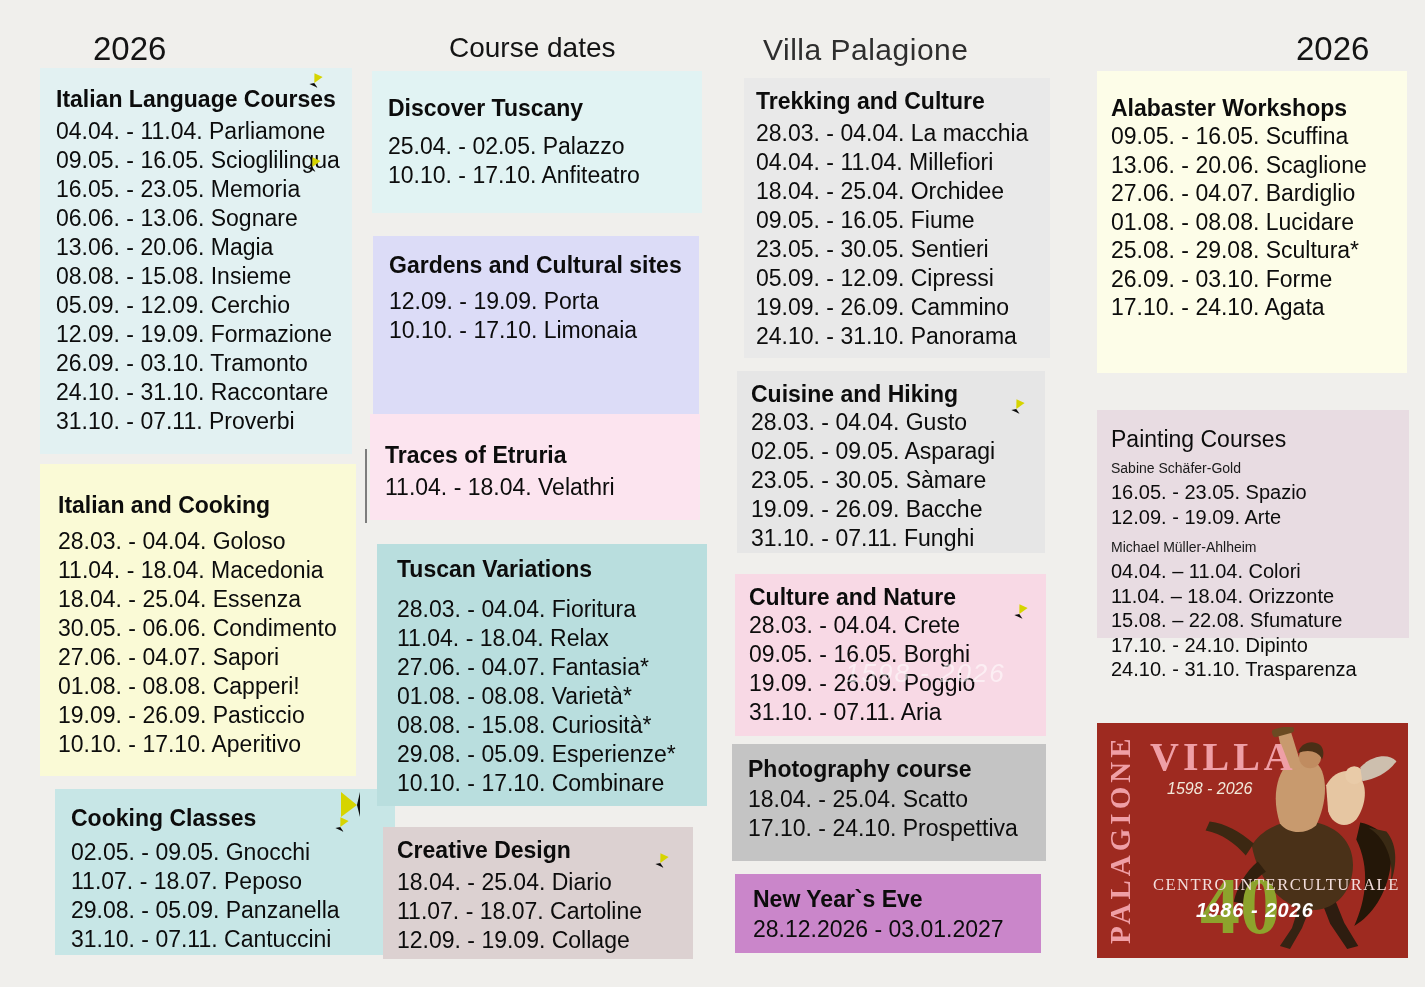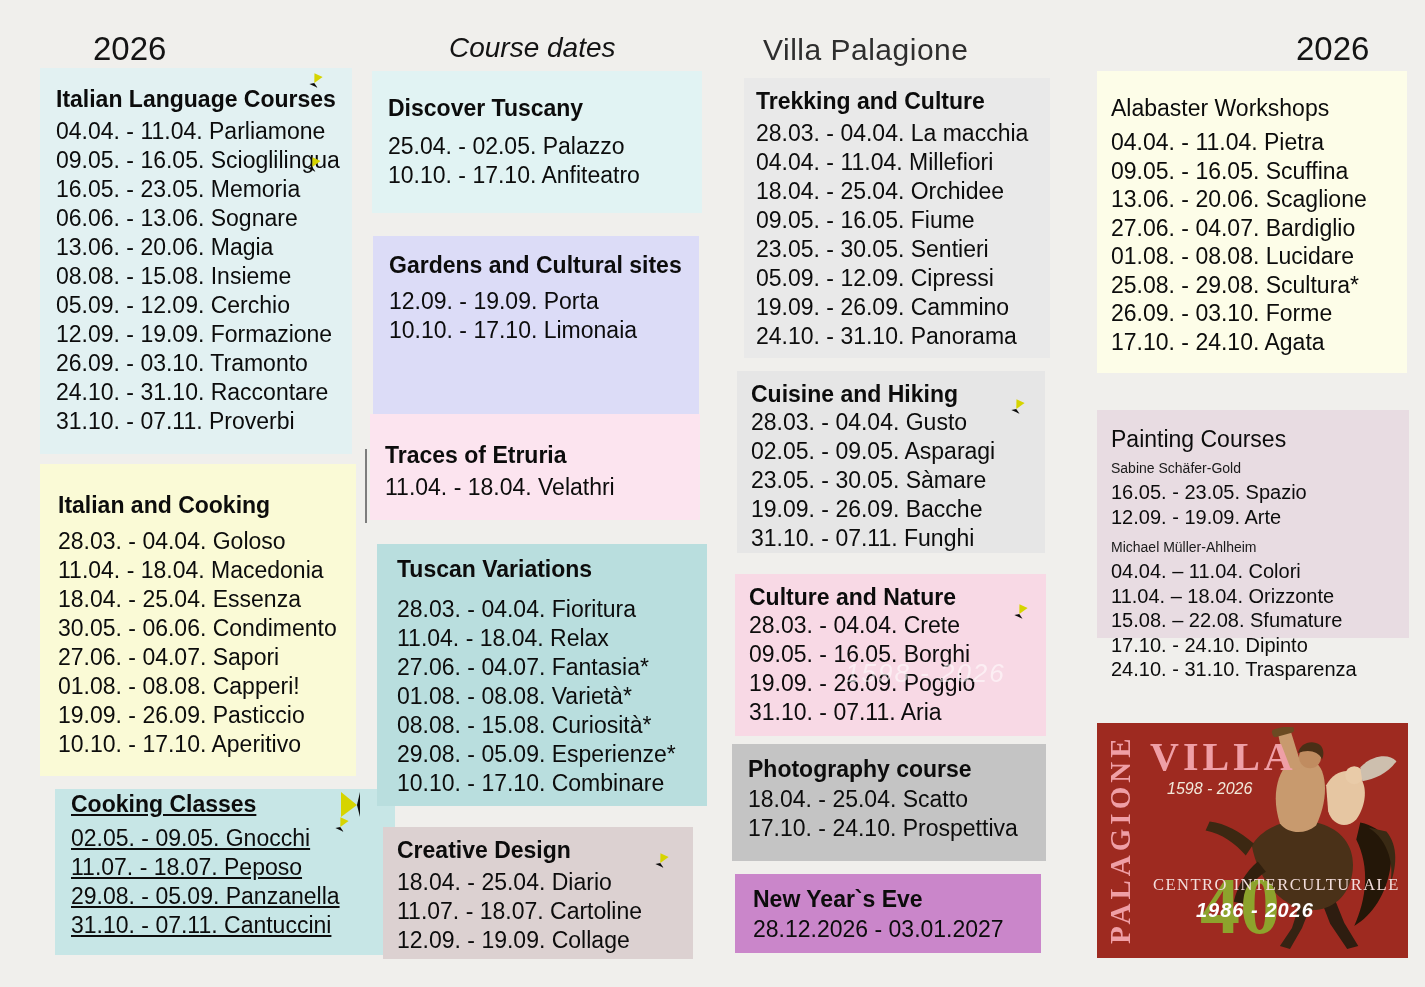--- a/index.html
+++ b/index.html
@@ -38,21 +38,21 @@
   .logo-years2{left:99px;top:176px;font-size:20px;font-weight:700;font-style:italic;
       color:#ffffff;letter-spacing:1px;z-index:3;}
   .logo-art{left:93px;top:4px;width:214px;height:226px;z-index:0;}
 </style>
 </head>
 <body>
 
 <div class="page">
 
   <div class="hdr" style="left:93px;top:30px;font-size:33px;">2026</div>
-  <div class="hdr" style="left:449px;top:32px;font-size:28px;font-style:italic;">Course dates</div>
+  <div class="hdr" style="left:449px;top:32px;font-size:28px;">Course dates</div>
   <div class="hdr hdr-light" style="left:763px;top:33px;text-align:center;">Villa Palagione</div>
   <div class="hdr" style="left:1296px;top:30px;font-size:33px;">2026</div>
 
   <div class="box" style="left: 40px; top: 68px; width: 312px; height: 386px; padding-top: 18px; background-color: rgb(226, 241, 242);">
     <div class="box-title">Italian Language Courses</div>
     <div>
         <div class="date-line">04.04. - 11.04. Parliamone</div>
         <div class="date-line">09.05. - 16.05. Scioglilingua</div>
         <div class="date-line">16.05. - 23.05. Memoria</div>
         <div class="date-line">06.06. - 13.06. Sognare</div>
@@ -73,21 +73,21 @@
         <div class="date-line">11.04. - 18.04. Macedonia</div>
         <div class="date-line">18.04. - 25.04. Essenza</div>
         <div class="date-line">30.05. - 06.06. Condimento</div>
         <div class="date-line">27.06. - 04.07. Sapori</div>
         <div class="date-line">01.08. - 08.08. Capperi!</div>
         <div class="date-line">19.09. - 26.09. Pasticcio</div>
         <div class="date-line">10.10. - 17.10. Aperitivo</div>
       </div>
   </div>
 
-  <div class="box" style="left: 55px; top: 789px; width: 340px; height: 166px; padding-top: 2px; background-color: rgb(199, 230, 230); text-decoration: underline;">
+  <div class="box" style="left: 55px; top: 789px; width: 340px; height: 166px; padding-top: 16px; background-color: rgb(199, 230, 230);">
     <div class="box-title" style="margin-bottom:6px;">Cooking Classes</div>
     <div>
         <div class="date-line">02.05. - 09.05. Gnocchi</div>
         <div class="date-line">11.07. - 18.07. Peposo</div>
         <div class="date-line">29.08. - 05.09. Panzanella</div>
         <div class="date-line">31.10. - 07.11. Cantuccini</div>
       </div>
   </div>
 
   <div class="box" style="left: 372px; top: 71px; width: 330px; height: 142px; padding-top: 24px; background-color: rgb(225, 243, 243);">
@@ -180,23 +180,22 @@
   </div>
 
   <div class="box" style="left: 735px; top: 874px; width: 306px; height: 79px; padding-top: 12px; padding-left: 18px; background-color: rgb(202, 134, 202);">
     <div class="box-title" style="margin-bottom:2px;">New Year`s Eve</div>
     <div>
         <div class="date-line">28.12.2026 - 03.01.2027</div>
       </div>
   </div>
 
   <div class="box alab" style="left: 1097px; top: 71px; width: 310px; height: 302px; padding-top: 24px; padding-left: 14px; background-color: rgb(253, 253, 232);">
-    <div class="box-title title-regular" style="margin-bottom:6px;">Alabaster Workshops</div>
-    <div>
-        <div class="date-line">04.04. - 11.04. Pietra</div>
+    <div class="box-title title-regular" style="margin-bottom:0;font-weight:bold;">Alabaster Workshops</div>
+    <div>
         <div class="date-line">09.05. - 16.05. Scuffina</div>
         <div class="date-line">13.06. - 20.06. Scaglione</div>
         <div class="date-line">27.06. - 04.07. Bardiglio</div>
         <div class="date-line">01.08. - 08.08. Lucidare</div>
         <div class="date-line">25.08. - 29.08. Scultura*</div>
         <div class="date-line">26.09. - 03.10. Forme</div>
         <div class="date-line">17.10. - 24.10. Agata</div>
       </div>
   </div>
 

